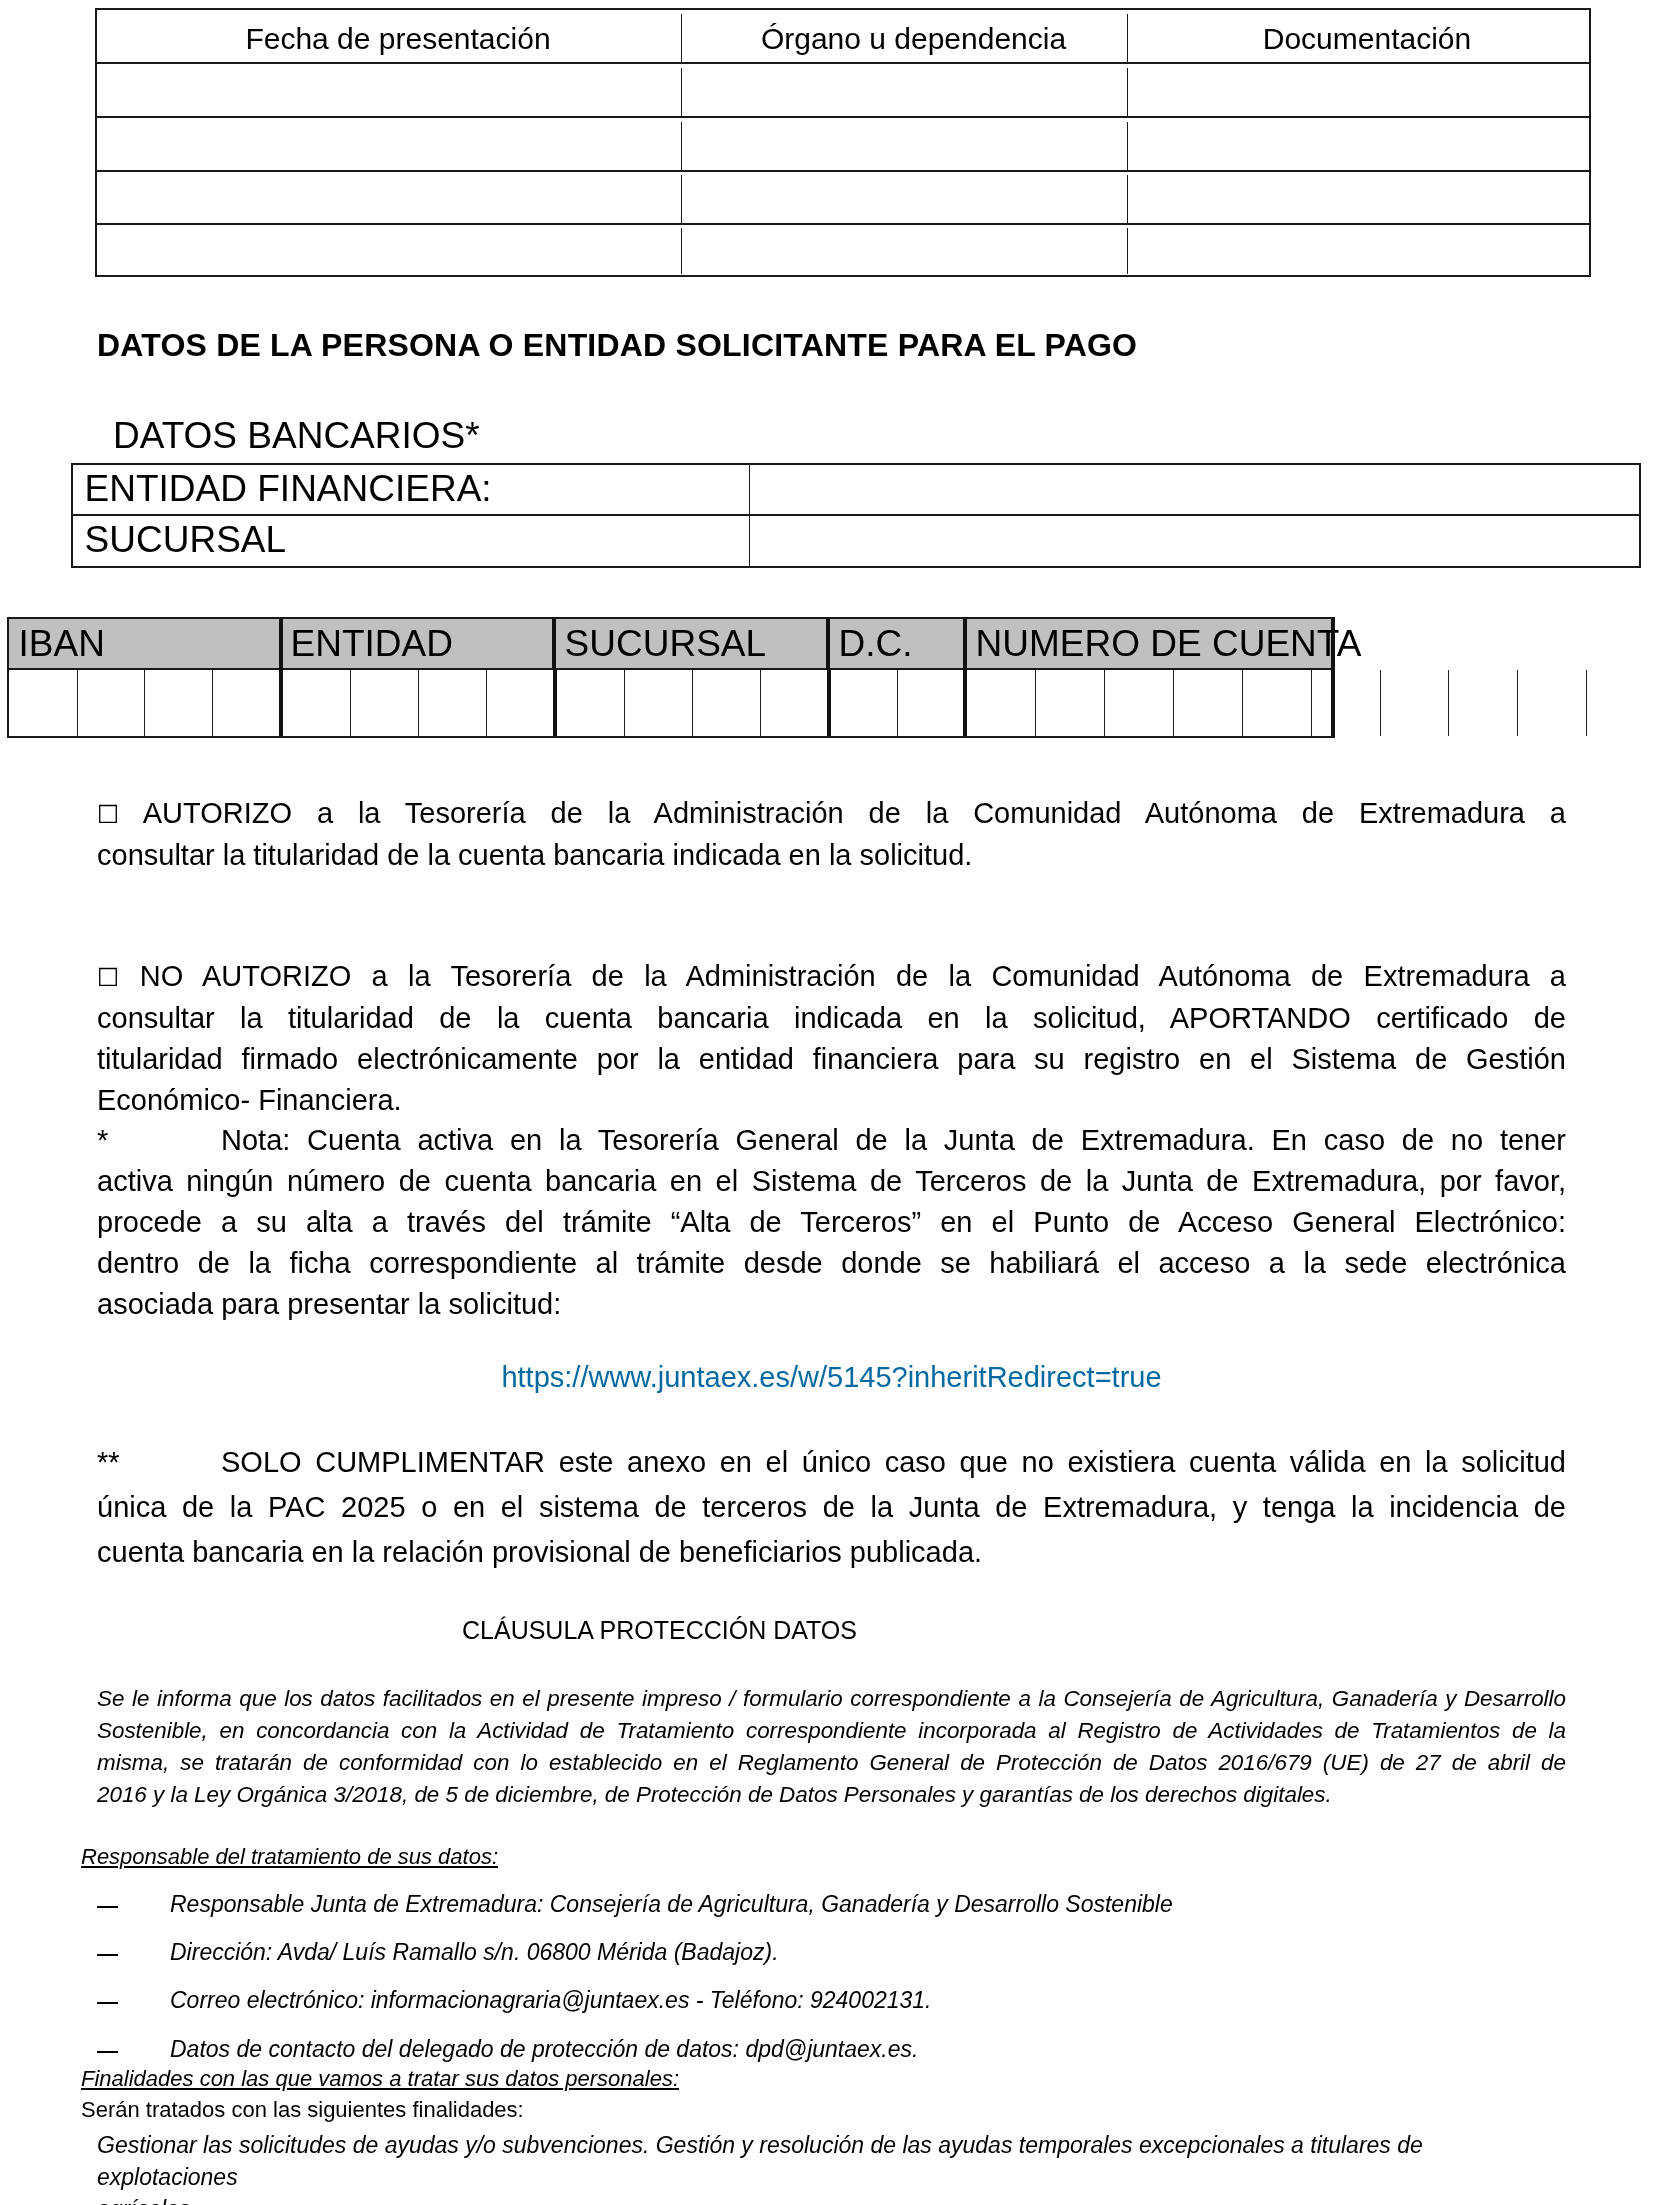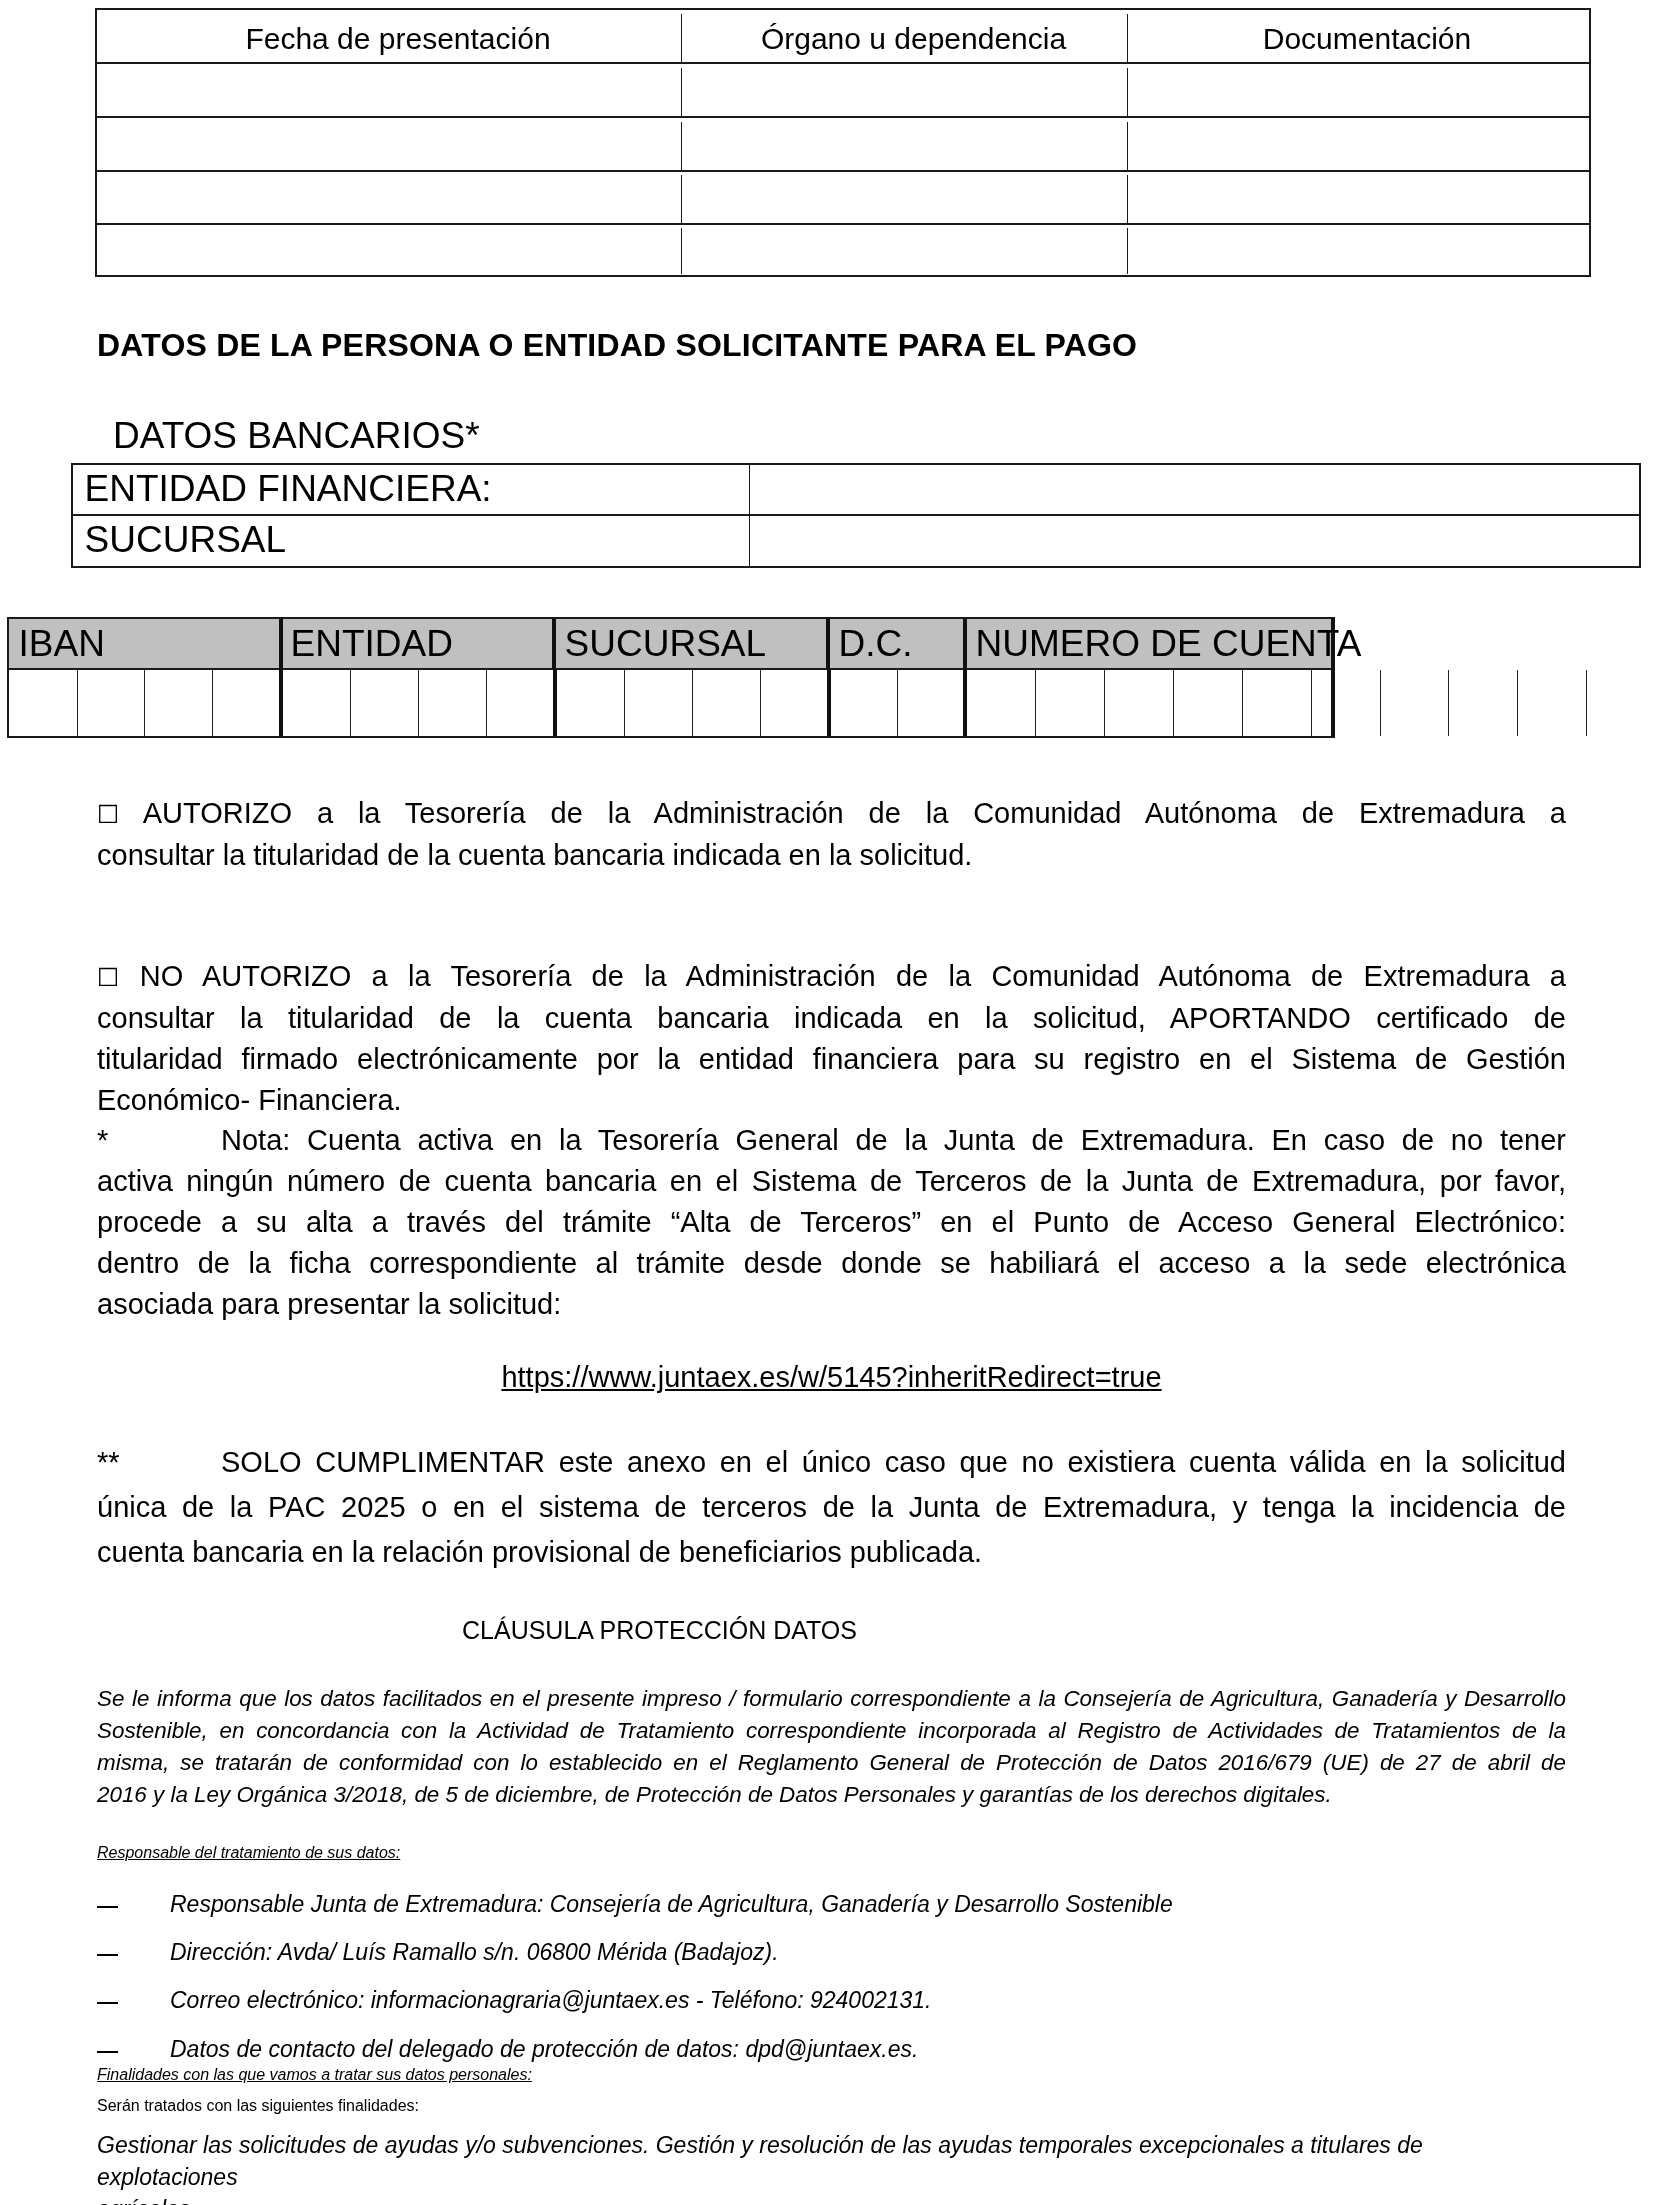--- a/index.html
+++ b/index.html
@@ -43,32 +43,32 @@
   .iban-cell.group-end { border-right:4.1px solid #111; }
   .iban-sep { position:absolute; top:0; height:51px; width:4.1px; background:#111; }
 
   
   .para { position:absolute; left:97px; width:1469px; font-size:29px; line-height:41px; text-align:justify; }
   .para .line { display:block; white-space:nowrap; }
   .justify-line { text-align-last:justify; display:block; }
   .cb { font-family:"DejaVu Sans", sans-serif; font-size:25px; }
 
   .nota-marker { display:inline-block; width:124px; }
-  .url-link { position:absolute; left:0; width:1663px; text-align:center; font-size:29px; text-decoration:underline; color:#000000; }
+  .url-link { position:absolute; left:0; width:1663px; text-align:center; font-size:29px; color:#0369a1; }
 
   .clause-title { position:absolute; left:0; width:1319px; text-align:center; font-size:25px; }
 
   .ital { font-style:italic; }
   .small-para { position:absolute; left:97px; width:1469px; font-size:22.4px; line-height:32px; font-style:italic; }
   .uline { text-decoration:underline; }
 
   .list-item { position:absolute; left:97px; font-size:23px; font-style:italic; white-space:nowrap; }
   .list-dash { position:absolute; left:0; top:0; width:21px; height:1.7px; background:#000; margin-top:-1.7px; }
   .list-text { position:absolute; left:73px; top:-16.6px; white-space:nowrap; }
-  .plain-line { position:absolute; left:97px; font-size:16px; white-space:nowrap; }
+  .plain-line { position:absolute; left:81px; font-size:22px; white-space:nowrap; }
 </style>
 </head>
 <body>
 
 <div class="reg-table">
   <div class="reg-row" style="top:0;">
     <div class="reg-cell c1 reg-head">Fecha de presentación</div>
     <div class="reg-cell c2 reg-head">Órgano u dependencia</div>
     <div class="reg-cell c3 reg-head">Documentación</div>
   </div>

